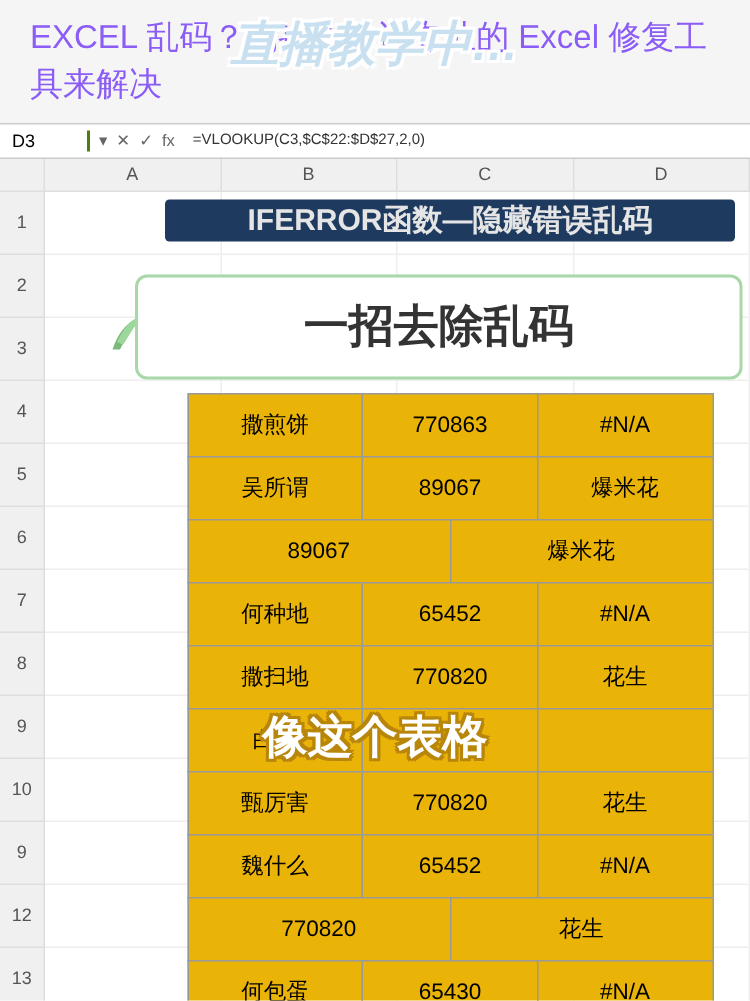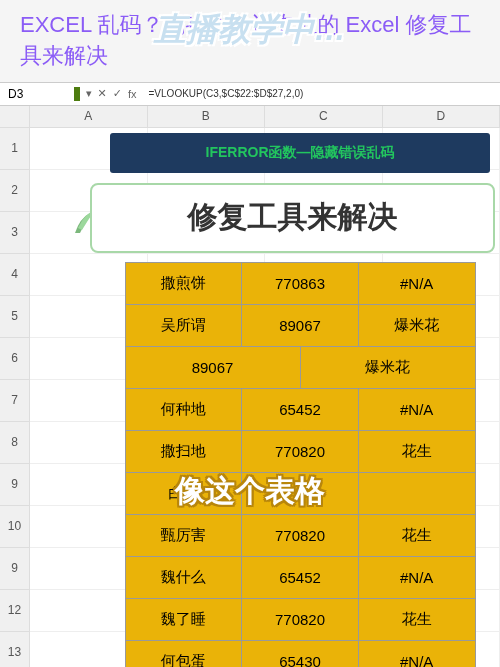--- a/index.html
+++ b/index.html
@@ -1,35 +1,35 @@
 <!DOCTYPE html>
 <html><head>
   <meta charset="utf-8">
   <style>
     * { margin: 0; padding: 0; box-sizing: border-box; }
     body { width: 500px; height: 667px; font-family: "Microsoft YaHei", Arial, sans-serif; background: #f5f5f5; overflow: hidden; position: relative; }
     .title-area { padding: 10px 20px; position: relative; }
     .title-text { font-size: 22px; color: #8b5cf6; line-height: 1.4; }
     .overlay-text { position: absolute; top: 8px; left: 50%; transform: translateX(-50%); font-size: 32px; font-weight: bold; color: #c8e0f0; text-shadow: 2px 2px 0 #fff, -2px -2px 0 #fff, 2px -2px 0 #fff, -2px 2px 0 #fff; white-space: nowrap; font-style: italic; }
     .formula-bar { display: flex; align-items: center; background: #fff; border-top: 1px solid #ccc; border-bottom: 1px solid #ccc; height: 24px; }
-    .cell-ref { width: 80px; padding: 0 8px; font-size: 12px; border-right: 6px solid #4d7c0f; }
+    .cell-ref { width: 60px; padding: 0 8px; font-size: 12px; border-right: 2px solid #4d7c0f; }
     .fx-controls { display: flex; align-items: center; padding: 0 6px; gap: 6px; }
     .fx-icon { font-size: 11px; color: #666; }
     .formula-input { flex: 1; font-size: 10px; padding: 0 6px; color: #333; }
     .sheet-area { display: flex; background: #fff; }
     .row-headers { width: 30px; background: #f0f0f0; }
     .row-header { height: 42px; display: flex; align-items: center; justify-content: center; font-size: 12px; color: #555; border-bottom: 1px solid #ddd; border-right: 1px solid #ddd; }
     .row-header.first { height: 22px; }
     .col-area { flex: 1; }
     .col-headers { display: flex; height: 22px; background: #f0f0f0; }
     .col-header { flex: 1; display: flex; align-items: center; justify-content: center; font-size: 12px; color: #555; border-right: 1px solid #ddd; border-bottom: 1px solid #ddd; }
     .content-rows { position: relative; }
     .sheet-row { height: 42px; display: flex; border-bottom: 1px solid #eee; }
     .sheet-cell { flex: 1; border-right: 1px solid #eee; }
-    .banner { position: absolute; top: 5px; left: 80px; right: 10px; height: 40px; background: #1e3a5f; color: #22c55e; display: flex; align-items: center; justify-content: center; font-size: 14px; font-weight: bold; border-radius: 3px; }
+    .banner { position: absolute; top: 5px; left: 80px; right: 10px; height: 28px; background: #1e3a5f; color: #e5e5e5; display: flex; align-items: center; justify-content: center; font-size: 20px; font-weight: bold; border-radius: 3px; }
     .sub-banner { position: absolute; top: 55px; left: 60px; right: 5px; height: 70px; background: #fff; border: 2px solid #a8d8a8; border-radius: 8px; display: flex; align-items: center; justify-content: center; font-size: 30px; font-weight: bold; color: #333; }
     .leaf-decor { position: absolute; left: 40px; top: 70px; width: 40px; height: 40px; }
     .data-table { position: absolute; top: 135px; left: 95px; right: 25px; }
     .data-row { display: flex; height: 42px; }
     .data-cell { flex: 1; border: 1px solid #999; display: flex; align-items: center; justify-content: center; font-size: 15px; background: #eab308; margin: -0.5px; }
     .caption-overlay { position: absolute; bottom: 155px; left: 50%; transform: translateX(-50%); font-size: 30px; font-weight: bold; color: #fff; text-shadow: 2px 2px 0 #b8860b, -2px -2px 0 #b8860b, 2px -2px 0 #b8860b, -2px 2px 0 #b8860b, 0 2px 0 #b8860b, 0 -2px 0 #b8860b, 2px 0 0 #b8860b, -2px 0 0 #b8860b; white-space: nowrap; z-index: 10; }
   </style>
 </head>
 <body>
 
@@ -154,21 +154,21 @@
             <div class="sheet-cell"></div>
             <div class="sheet-cell"></div>
             <div class="sheet-cell"></div>
           </div>
         </div>
       <div class="banner">IFERROR函数—隐藏错误乱码</div>
       <svg class="leaf-decor" viewBox="0 0 40 40">
         <path d="M5 35 Q 10 20 20 15 Q 15 25 10 35 Z" fill="#7cb87c"></path>
         <path d="M8 30 Q 15 15 25 12 Q 18 22 12 32 Z" fill="#9cd89c"></path>
       </svg>
-      <div class="sub-banner">修复工具来解决</div>
+      <div class="sub-banner">一招去除乱码</div>
       <div class="data-table" id="data-table">
           <div class="data-row">
             <div class="data-cell">撒煎饼</div>
             <div class="data-cell">770863</div>
             <div class="data-cell">#N/A</div>
           </div>
           <div class="data-row">
             <div class="data-cell">吴所谓</div>
             <div class="data-cell">89067</div>
             <div class="data-cell">爆米花</div>
@@ -196,21 +196,20 @@
             <div class="data-cell">甄厉害</div>
             <div class="data-cell">770820</div>
             <div class="data-cell">花生</div>
           </div>
           <div class="data-row">
             <div class="data-cell">魏什么</div>
             <div class="data-cell">65452</div>
             <div class="data-cell">#N/A</div>
           </div>
           <div class="data-row">
-            <div class="data-cell">魏了睡</div>
             <div class="data-cell">770820</div>
             <div class="data-cell">花生</div>
           </div>
           <div class="data-row">
             <div class="data-cell">何包蛋</div>
             <div class="data-cell">65430</div>
             <div class="data-cell">#N/A</div>
           </div>
         </div>
     </div>

